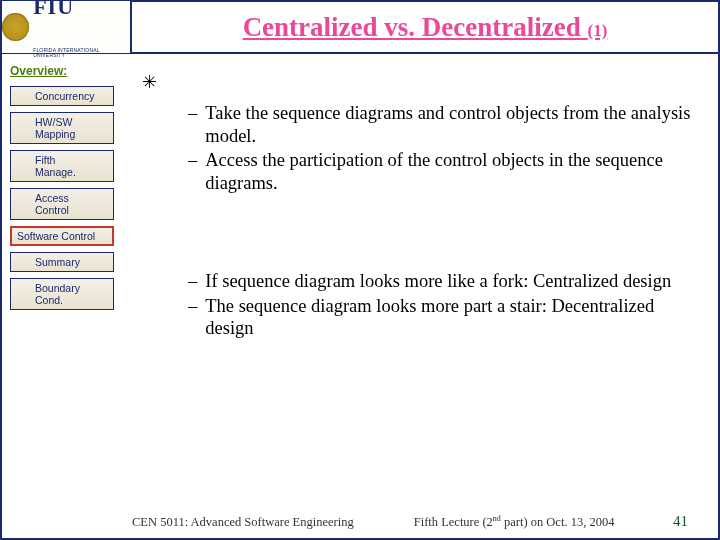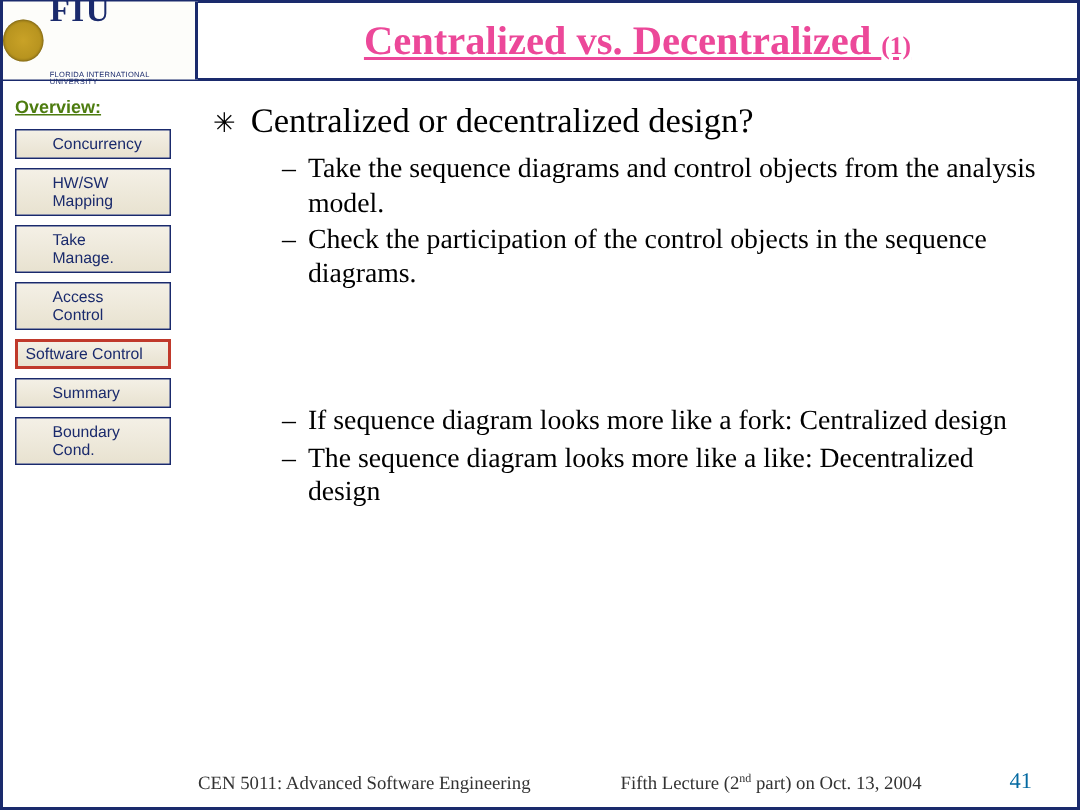--- a/index.html
+++ b/index.html
@@ -114,21 +114,21 @@
     padding: 0 14px 0 130px;
     font-family: "Times New Roman", serif;
     font-size: 12.5px;
     color: #333;
   }
   .footer-left { flex: 0 0 auto; margin-right: 60px; }
   .footer-mid { flex: 0 0 auto; }
   .footer-mid sup { font-size: 8px; }
   .footer-num {
     position: absolute; right: 14px; bottom: 0;
-    font-size: 15px; color: #0369a1;
+    font-size: 15px; color: #14532d;
   }
 </style>
 </head>
 <body>
 
 <div class="slide">
 
   <div class="title-bar">
     <div class="logo-box">
       <div class="logo">
@@ -142,51 +142,50 @@
     <div class="title-text">
       <span>Centralized vs. Decentralized </span><span class="title-suffix">(1)</span>
     </div>
   </div>
 
   <div class="body">
     <div class="sidebar">
       <div class="overview-label">Overview:</div>
       <div class="nav-item">Concurrency</div>
       <div class="nav-item">HW/SW Mapping</div>
-      <div class="nav-item">Take Manage.</div>
+      <div class="nav-item">Fifth Manage.</div>
       <div class="nav-item">Access Control</div>
       <div class="nav-item active">Software Control</div>
       <div class="nav-item">Summary</div>
       <div class="nav-item">Boundary Cond.</div>
     </div>
 
     <div class="content">
       <div class="main-bullet">
         <span class="snow-icon">✳</span>
-        <span>Centralized or decentralized design?</span>
       </div>
       <div class="sub-list">
         <div class="sub-item">
           <span class="sub-dash">–</span>
           <span>Take the sequence diagrams and control objects from the analysis model.</span>
         </div>
         <div class="sub-item">
           <span class="sub-dash">–</span>
-          <span>Check the participation of the control objects in the sequence diagrams.</span>
+          <span>Access the participation of the control objects in the sequence diagrams.</span>
         </div>
       </div>
       <div class="group-gap"></div>
       <div class="sub-list">
         <div class="sub-item">
           <span class="sub-dash">–</span>
           <span>If sequence diagram looks more like a fork: Centralized design</span>
         </div>
         <div class="sub-item">
           <span class="sub-dash">–</span>
-          <span>The sequence diagram looks more like a like: Decentralized design</span>
+          <span>The sequence diagram looks more part a stair: Decentralized design</span>
         </div>
       </div>
     </div>
   </div>
 
   <div class="footer">
     <span class="footer-left">CEN 5011: Advanced Software Engineering</span>
     <span class="footer-mid">
       <span>Fifth Lecture (2</span><sup>nd</sup><span> part) on Oct. 13, 2004</span>
     </span>

